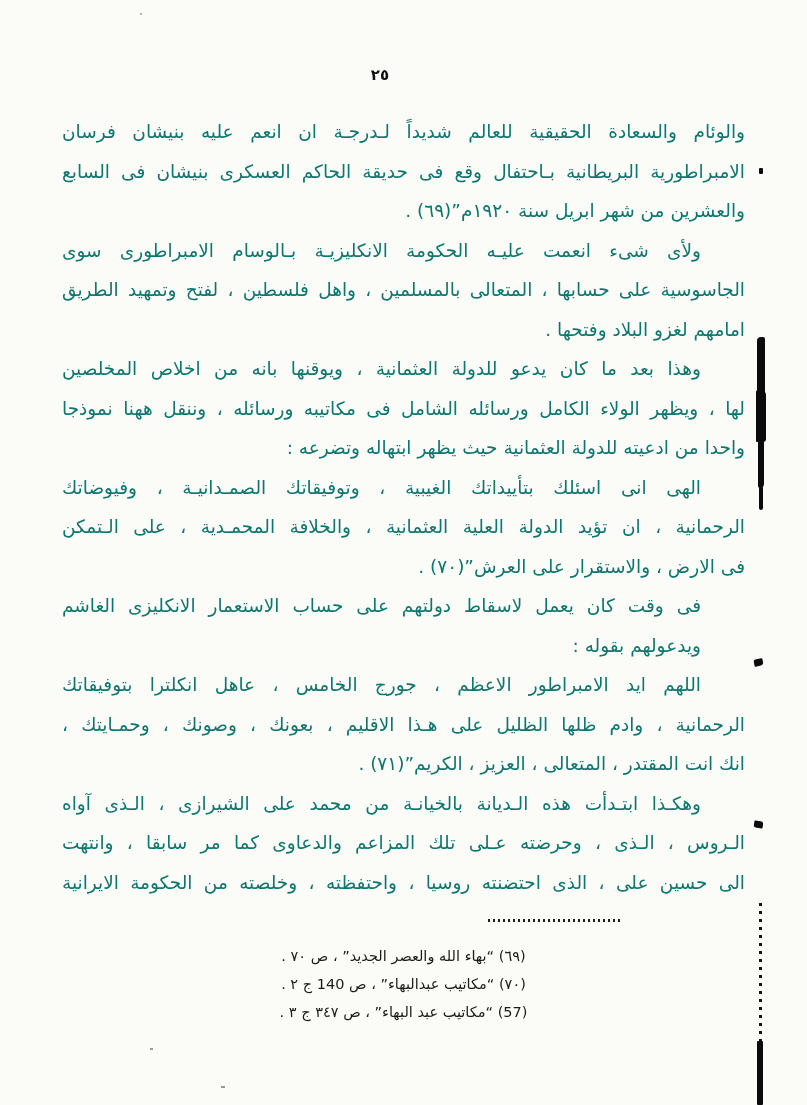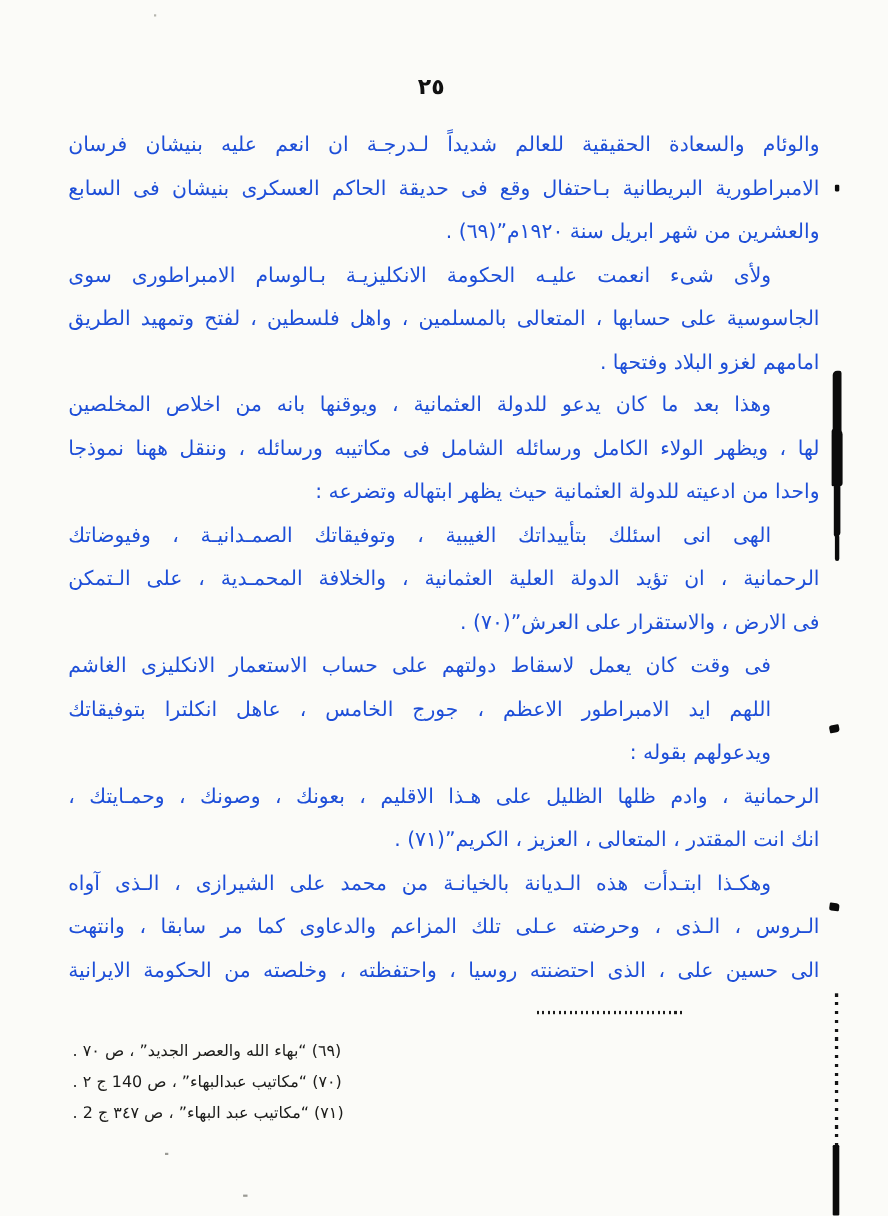--- a/index.html
+++ b/index.html
@@ -3,40 +3,40 @@
 <meta charset="utf-8">
 <style>
   html,body{margin:0;padding:0;}
   body{
     width:807px;height:1105px;position:relative;overflow:hidden;
     background:#fbfbf8;
     font-family:"DejaVu Sans",sans-serif;
   }
   .page{position:absolute;inset:0;direction:rtl;color:#1a1a18;}
   .page-number{
-    position:absolute;top:66px;left:350px;width:84px;height:22px;
-    text-align:center;font-size:20px;font-weight:bold;letter-spacing:1px;color:#111;
+    position:absolute;top:66px;left:338px;width:84px;height:22px;
+    text-align:center;font-size:15px;font-weight:bold;letter-spacing:1px;color:#111;
   }
   .text-block{
     position:absolute;top:112px;right:62px;left:62px;direction:rtl;
   }
   .line{
-    height:39.5px;line-height:39.5px;font-size:18.5px;color:#1d4ed8;
+    height:39.5px;line-height:39.5px;font-size:18.5px;color:#0f766e;
     white-space:normal;overflow:visible;
   }
   .line.full{text-align:justify;text-align-last:justify;}
   .line.start{text-align:justify;text-align-last:justify;padding-right:44px;}
   .line.end{text-align:right;text-align-last:auto;}
   .line.start-end{text-align:start;padding-right:44px;}
   .fn-sep{
     position:absolute;top:919px;right:187px;width:132px;height:3px;
     background:repeating-linear-gradient(90deg,#1d1d1d 0 2px,transparent 2px 5px);
   }
   .footnotes{
-    position:absolute;top:942px;right:66px;left:66px;direction:rtl;text-align:left;
+    position:absolute;top:942px;right:66px;left:66px;direction:rtl;text-align:center;
   }
   .fn{height:28px;line-height:28px;font-size:14.5px;color:#1b1b19;}
   
   .artifact{position:absolute;background:#0b0b0b;}
   .blob-a{left:757px;top:337px;width:8px;height:56px;border-radius:4px 2px 1px 3px;}
   .blob-b{left:756px;top:390px;width:10px;height:52px;border-radius:2px 5px 3px 1px;}
   .blob-c{left:758px;top:440px;width:6px;height:48px;border-radius:3px 1px 4px 2px;}
   .blob-d{left:759px;top:486px;width:4px;height:24px;border-radius:2px;}
   .speck-top{left:759px;top:168px;width:4px;height:6px;border-radius:1px;}
   .speck-mid1{left:754px;top:659px;width:9px;height:7px;border-radius:2px 1px 3px 1px;transform:rotate(-12deg);}
@@ -64,35 +64,35 @@
     <div class="line start">ولأى شىء انعمت عليـه الحكومة الانكليزيـة بـالوسام الامبراطورى سوى</div>
     <div class="line full">الجاسوسية على حسابها ، المتعالى بالمسلمين ، واهل فلسطين ، لفتح وتمهيد الطريق</div>
     <div class="line end">امامهم لغزو البلاد وفتحها .</div>
     <div class="line start">وهذا بعد ما كان يدعو للدولة العثمانية ، ويوقنها بانه من اخلاص المخلصين</div>
     <div class="line full">لها ، ويظهر الولاء الكامل ورسائله الشامل فى مكاتيبه ورسائله ، وننقل ههنا نموذجا</div>
     <div class="line end">واحدا من ادعيته للدولة العثمانية حيث يظهر ابتهاله وتضرعه :</div>
     <div class="line start">الهى انى اسئلك بتأييداتك الغيبية ، وتوفيقاتك الصمـدانيـة ، وفيوضاتك</div>
     <div class="line full">الرحمانية ، ان تؤيد الدولة العلية العثمانية ، والخلافة المحمـدية ، على الـتمكن</div>
     <div class="line end">فى الارض ، والاستقرار على العرش”(٧٠) .</div>
     <div class="line start">فى وقت كان يعمل لاسقاط دولتهم على حساب الاستعمار الانكليزى الغاشم</div>
+    <div class="line start-end">ويدعولهم بقوله :</div>
     <div class="line start">اللهم ايد الامبراطور الاعظم ، جورج الخامس ، عاهل انكلترا بتوفيقاتك</div>
-    <div class="line start-end">ويدعولهم بقوله :</div>
     <div class="line full">الرحمانية ، وادم ظلها الظليل على هـذا الاقليم ، بعونك ، وصونك ، وحمـايتك ،</div>
     <div class="line end">انك انت المقتدر ، المتعالى ، العزيز ، الكريم”(٧١) .</div>
     <div class="line start">وهكـذا ابتـدأت هذه الـديانة بالخيانـة من محمد على الشيرازى ، الـذى آواه</div>
     <div class="line full">الـروس ، الـذى ، وحرضته عـلى تلك المزاعم والدعاوى كما مر سابقا ، وانتهت</div>
     <div class="line full">الى حسين على ، الذى احتضنته روسيا ، واحتفظته ، وخلصته من الحكومة الايرانية</div>
   </div>
 
   <div class="fn-sep"></div>
 
   <div class="footnotes">
     <div class="fn">(٦٩) “بهاء الله والعصر الجديد” ، ص ٧٠ .</div>
     <div class="fn">(٧٠) “مكاتيب عبدالبهاء” ، ص 140 ج ٢ .</div>
-    <div class="fn">(٧١) “مكاتيب عبد البهاء” ، ص ٣٤٧ ج 2 .</div>
+    <div class="fn">(57) “مكاتيب عبد البهاء” ، ص ٣٤٧ ج ٣ .</div>
   </div>
 
   <div class="artifact speck-top"></div>
   <div class="artifact blob-a"></div>
   <div class="artifact blob-b"></div>
   <div class="artifact blob-c"></div>
   <div class="artifact blob-d"></div>
   <div class="artifact speck-mid1"></div>
   <div class="artifact speck-mid2"></div>
   <div class="artifact dash-line"></div>

